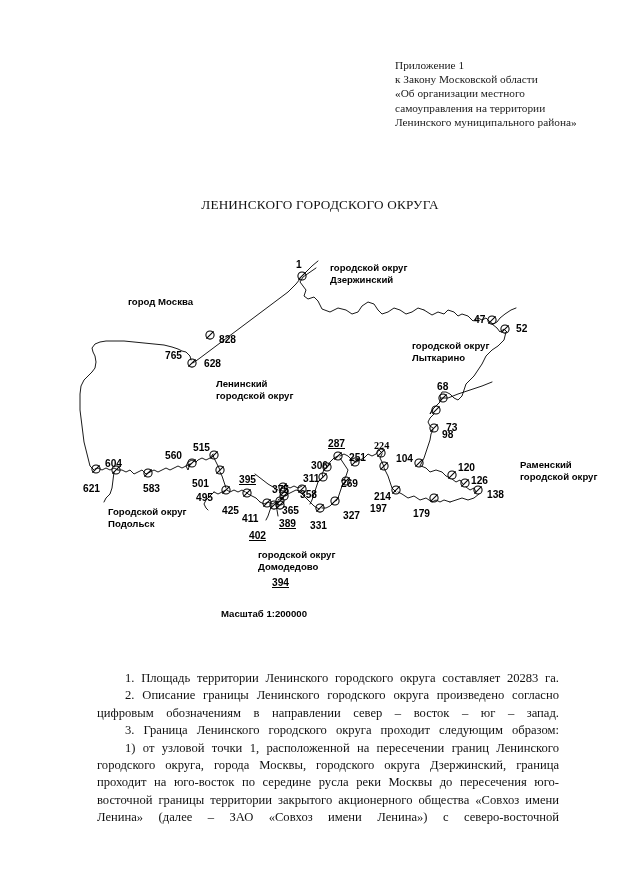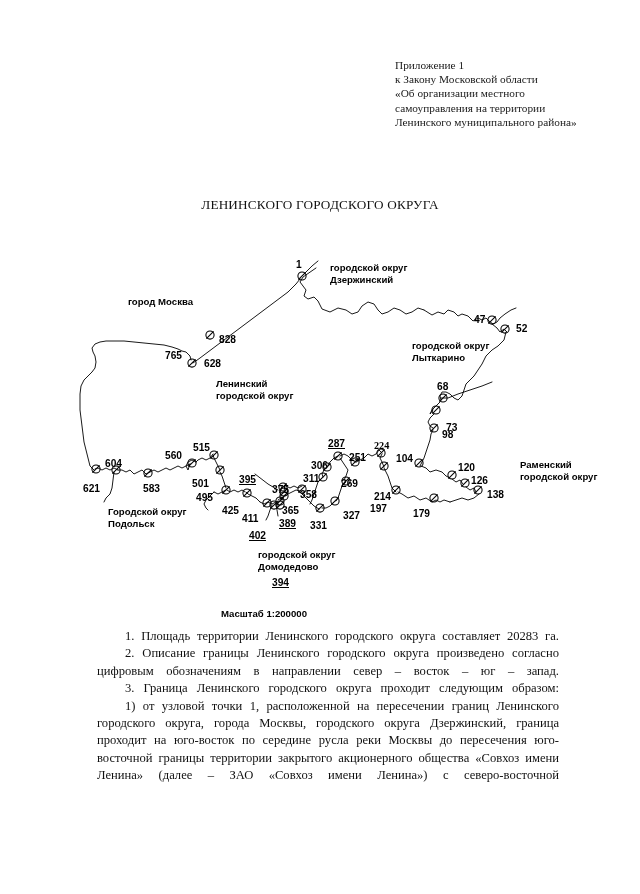--- a/index.html
+++ b/index.html
@@ -41,21 +41,21 @@
   .node-num.ul{text-decoration:underline;}
 
   .scale-label{
     position:absolute;left:0;top:608px;width:528px;text-align:center;
     font-family:"Liberation Sans", sans-serif;font-weight:bold;
     font-size:9.6px;color:#000;
   }
 
   
   .body-text{
-    position:absolute;left:97px;top:628px;width:462px;
+    position:absolute;left:97px;top:670px;width:462px;
     font-family:"Liberation Serif", serif;font-size:12.6px;line-height:17.4px;
     color:#111;text-align:justify;
   }
   .body-text p{margin:0;}
   .body-text p.ind{text-indent:28px;}
   .body-text p.just{text-align:justify;text-align-last:justify;}
 </style>
 </head>
 <body>
 

